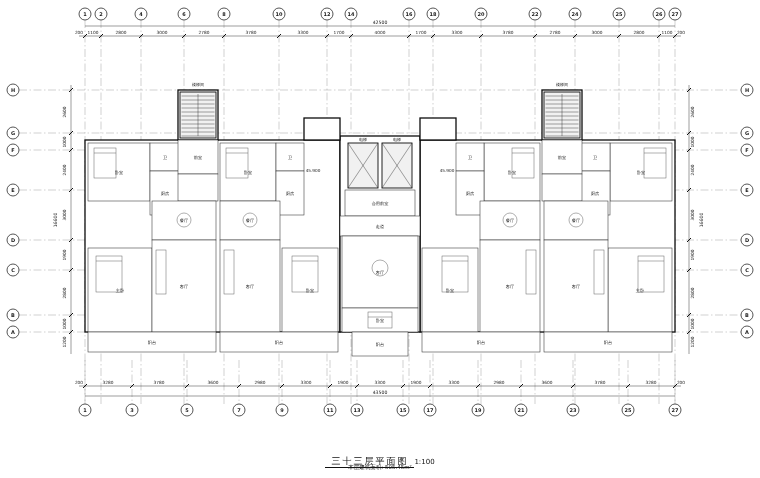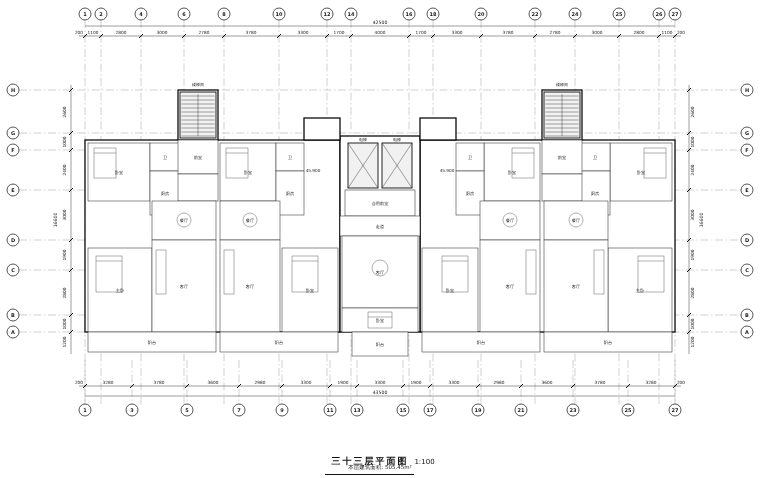--- a/index.html
+++ b/index.html
@@ -10,21 +10,21 @@
   .dim    { stroke:#3a3a3a; stroke-width:.5; }
   .tick   { stroke:#111; stroke-width:1; }
   .bub    { fill:#fff; stroke:#2b2b2b; stroke-width:.8; }
   .outline{ fill:#fff; stroke:#0d0d0d; stroke-width:1.3; }
   .room   { fill:#fff; stroke:#2f2f2f; stroke-width:.55; }
   .core   { fill:#f1f1f1; stroke:#0d0d0d; stroke-width:.9; }
   .tread  { stroke:#333; stroke-width:.45; }
   .furn   { fill:none; stroke:#606060; stroke-width:.5; }
   text    { fill:#1c1c1c; font-family:"DejaVu Sans", sans-serif; }
   .titleblock { position:absolute; top:449px; left:0; width:100%; text-align:center; }
-  .t-main  { font-size:9px; font-weight:bold; letter-spacing:2px; border-bottom:1.5px solid #111; padding:0 6px 8px 6px; color:#111;text-align:right; }
+  .t-main  { font-size:9px; font-weight:normal; letter-spacing:2px; border-bottom:1.5px solid #111; padding:0 6px 1px 6px; color:#111;text-align:right; }
   .t-scale { font-size:7px; margin-left:0; color:#111; }
   .t-note  { position:absolute; top:464px; left:0; width:100%; text-align:center; font-size:5.5px; color:#222; }
 </style>
 </head>
 <body>
 
 <div class="canvas">
   <svg id="plan-svg" width="760" height="440" viewBox="0 0 760 440">
       <line x1="85" y1="20" x2="85" y2="404" class="axis"></line>
       <line x1="101" y1="20" x2="101" y2="404" class="axis"></line>

